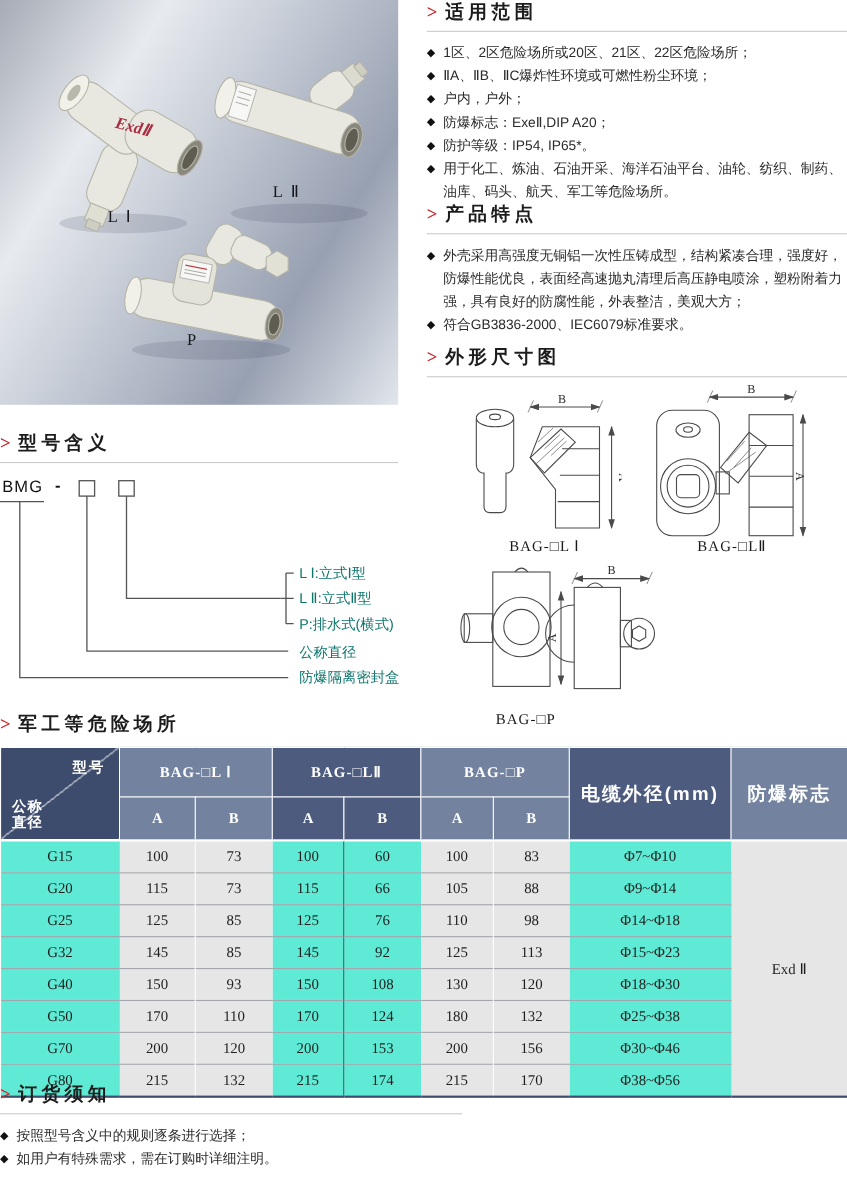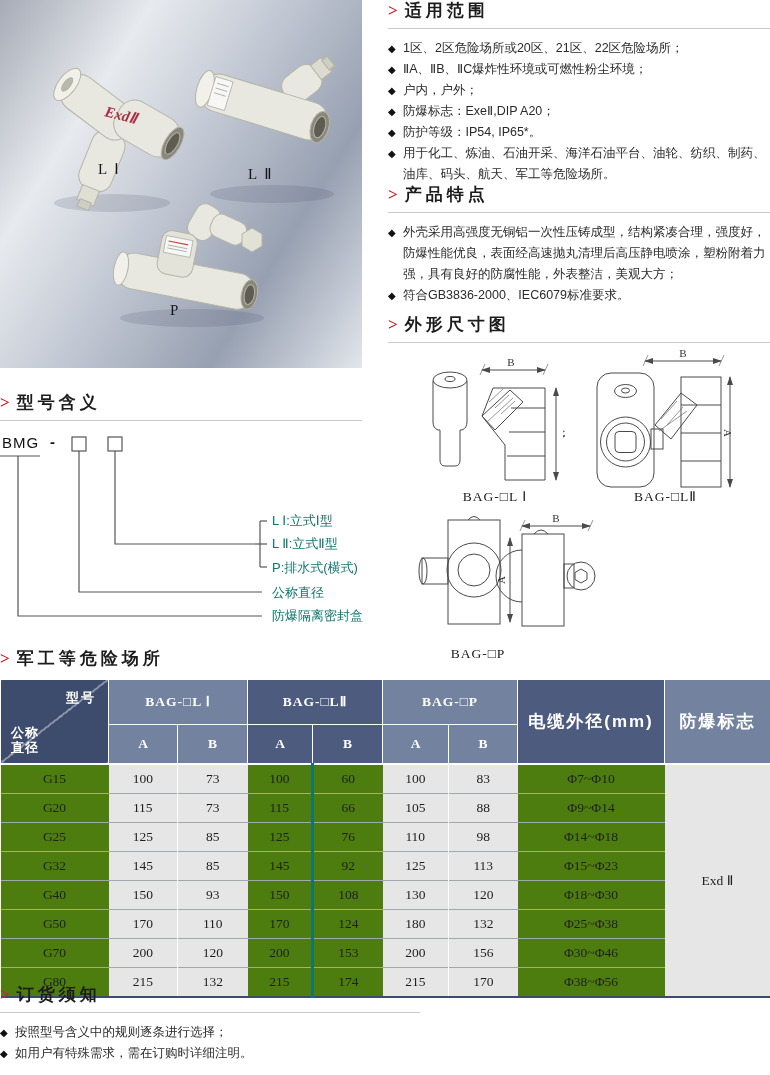--- a/index.html
+++ b/index.html
@@ -48,24 +48,24 @@
   .h-corner{background:#3d4b6d;position:relative;
     background-image:linear-gradient(to bottom right,transparent 49.3%,rgba(255,255,255,.55) 49.3%,rgba(255,255,255,.55) 50.4%,transparent 50.4%);}
   .h-corner .ct{position:absolute;right:12px;top:9px;font-size:13px;letter-spacing:2px;}
   .h-corner .cb{position:absolute;left:10px;bottom:8px;font-size:13px;line-height:15px;text-align:left;letter-spacing:1px;}
   .h-group{font-family:"Liberation Serif",serif;font-size:13.5px;letter-spacing:1px;height:42px;}
   .h-sub{font-family:"Liberation Serif",serif;font-size:13.5px;height:36px;}
   .h-cn{font-size:17px;letter-spacing:2px;}
   table.params td{height:26px;text-align:center;vertical-align:middle;
     font-family:"Liberation Serif",serif;font-size:13.5px;color:#1f1f1f;
     border-top:1px solid #a2a7ae;}
-  td.c-w{background:#4d7c0f;}
+  td.c-w{background:#5eead4;}
   td.c-g{background:#e6e6e7;}
   td.div-w{border-left:1px solid #fdfdfd;}
-  td.div-g{border-left:3px solid #0f766e;}
+  td.div-g{border-left:1px solid #0f766e;}
   table.params tbody tr:first-child td{border-top:2px solid #fff;}
   table.params tbody tr:last-child td,
   td.mark-cell{border-bottom:2px solid #3d4b6d;}
 
   
   .sec-scope{left:388px;top:2px;width:382px;}
   .sec-features{left:388px;top:186px;width:382px;}
   .sec-ordering{left:0;top:986px;width:770px;}
   .sec-ordering .bullets{width:420px;}
 </style>
@@ -132,21 +132,21 @@
         <ellipse cx="3" cy="0" rx="8" ry="19" fill="#f1f0e9"></ellipse>
         <rect x="10" y="-15" width="18" height="30" fill="#f7f7f5" stroke="#a8a8a4" stroke-width="0.7"></rect>
         <line x1="13" y1="-9" x2="25" y2="-9" stroke="#9a9a96" stroke-width="0.7"></line>
         <line x1="13" y1="-4" x2="25" y2="-4" stroke="#9a9a96" stroke-width="0.7"></line>
         <line x1="13" y1="1" x2="25" y2="1" stroke="#9a9a96" stroke-width="0.7"></line>
         <ellipse cx="124" cy="3" rx="9" ry="16" fill="#8a877c"></ellipse>
         <ellipse cx="124" cy="3" rx="5.5" ry="11" fill="#5f5c52"></ellipse>
       </g>
     </g>
   </svg>
-  <span class="photo-label" style="left:98px;top:160px;">L Ⅰ</span>
+  <span class="photo-label" style="left:98px;top:188px;">L Ⅰ</span>
   <span class="photo-label" style="left:248px;top:165px;">L Ⅱ</span>
   <span class="photo-label" style="left:170px;top:302px;">P</span>
 </div>
 
 <div class="abs sec-scope">
   <div class="sec-title">
     <span class="gt">&gt;</span>
     <span class="t">适用范围</span>
   </div>
   <div class="bullets" id="scope-bullets">

